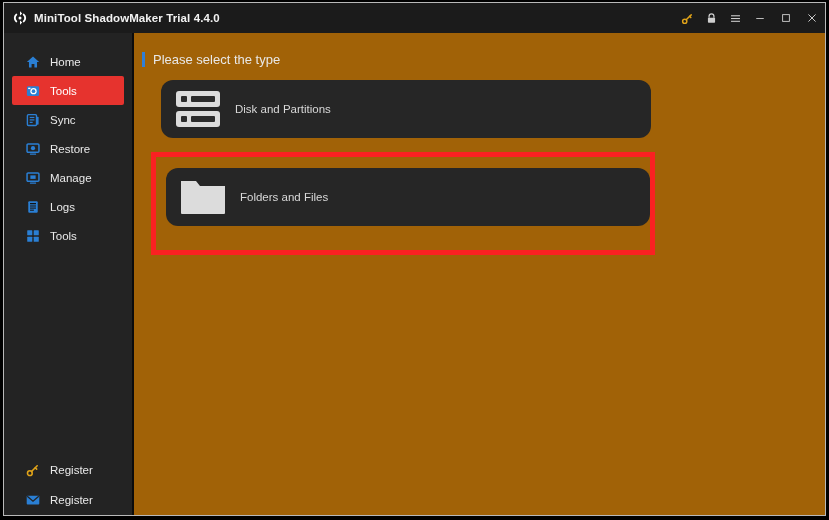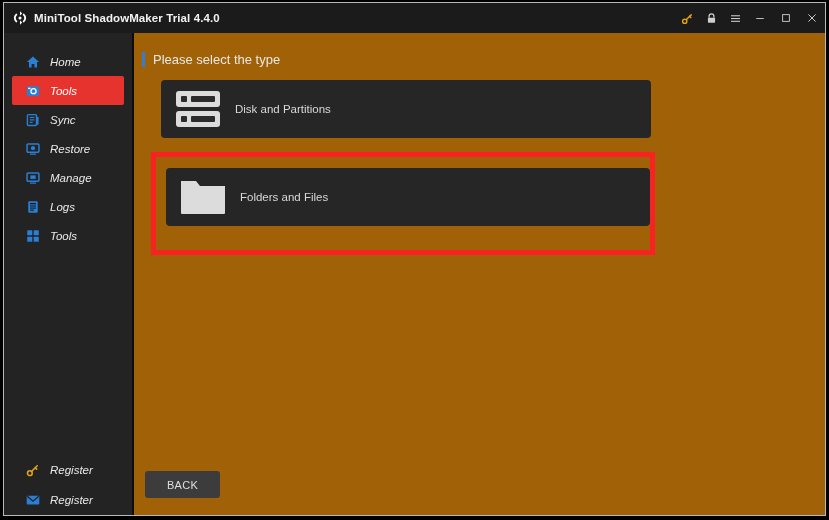--- a/index.html
+++ b/index.html
@@ -77,21 +77,20 @@
   
   .sidebar {
     width: 130px;
     min-width: 130px;
     background: #232323;
     border-right: 2px solid #0b0b0b;
     box-sizing: border-box;
     display: flex;
     flex-direction: column;
     padding-top: 14px;
-    font-style: italic;
   }
   .nav-list { display: flex; flex-direction: column; }
   .nav-item {
     height: 29px;
     display: flex;
     align-items: center;
     margin: 0 8px 0 8px;
     padding-left: 14px;
     box-sizing: border-box;
     border-radius: 2px;
@@ -143,21 +142,21 @@
   
   .cards {
     margin: 13px 0 0 27px;
     display: flex;
     flex-direction: column;
   }
   .type-card {
     width: 490px;
     height: 58px;
     background: #262626;
-    border-radius: 4px;
+    border-radius: 12px;
     display: flex;
     align-items: center;
     box-sizing: border-box;
   }
   .card-icon-wrap {
     width: 74px;
     min-width: 74px;
     display: flex;
     align-items: center;
     justify-content: center;
@@ -383,19 +382,16 @@
                 <path d="M2 4 h15 l4 5 h25 v5 H2 Z" fill="#dcdcdc"></path>
                 <rect x="2" y="13" width="44" height="24" rx="1" fill="#dcdcdc"></rect>
               </svg>
             </div>
             <span class="card-label">Folders and Files</span>
           </div>
         </div>
 
       </div>
 
-      <div class="main-footer">
-        <div class="back-button">BACK</div>
-      </div>
 
     </div>
   </div>
 </div>
 
 </body></html>

